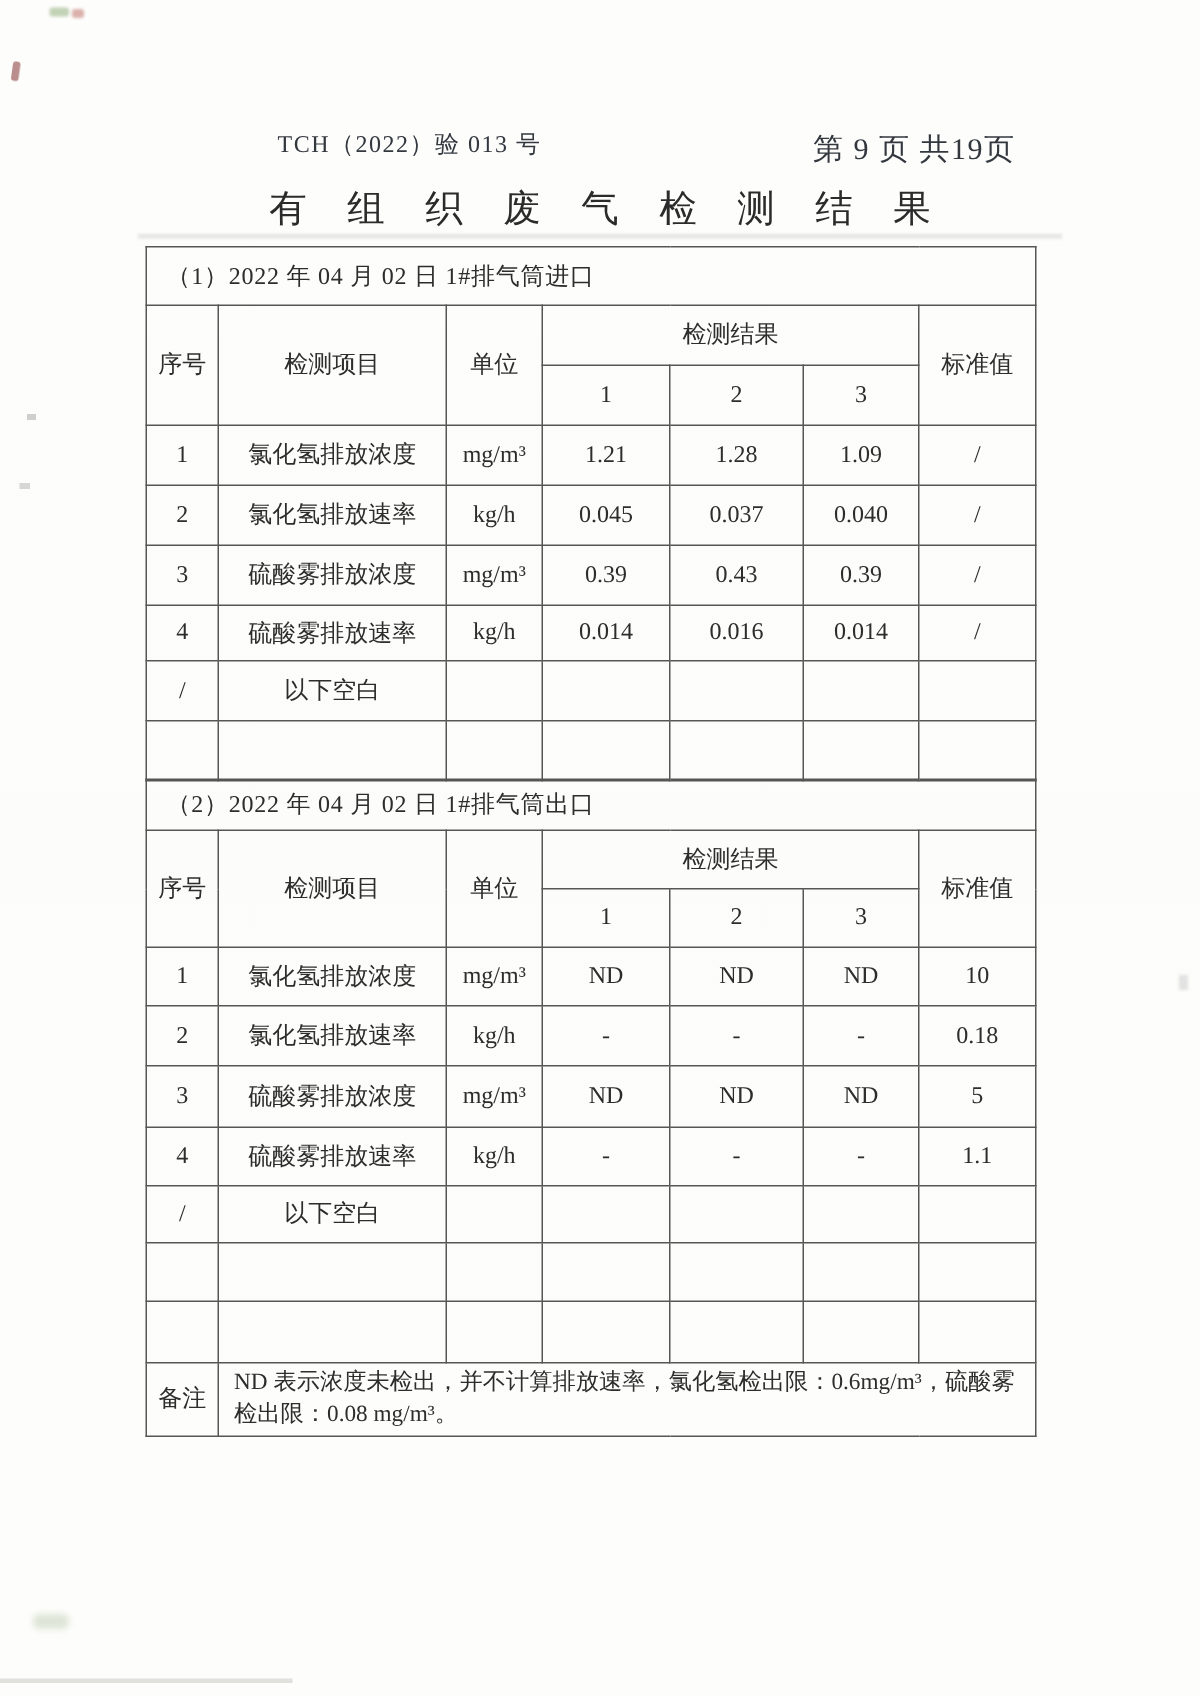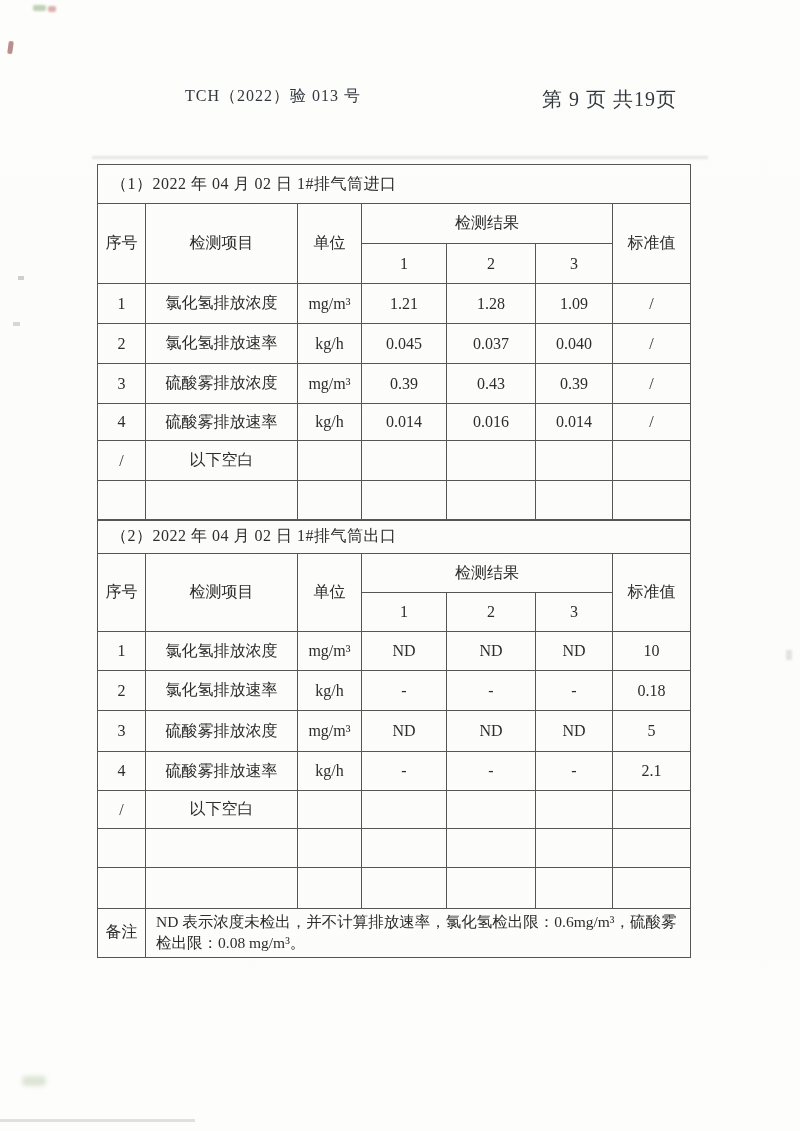--- a/index.html
+++ b/index.html
@@ -85,20 +85,23 @@
   <div class="artifact a-underline"></div>
   <div class="artifact a-dot1"></div>
   <div class="artifact a-dot2"></div>
   <div class="artifact a-smudge"></div>
   <div class="artifact a-bottomline"></div>
   <div class="artifact a-rightmark"></div>
 
   <div class="doc-number">TCH（2022）验 013 号</div>
   <div class="page-indicator">第 9 页 共19页</div>
 
+  <div class="doc-title">
+    <span>有组织废气检测结果</span>
+  </div>
 
   <table class="grid" style="top:164px">
     <colgroup>
       <col style="width:48px">
         <col style="width:152px">
         <col style="width:64px">
       <col style="width:85px">
         <col style="width:89px">
         <col style="width:77px">
         <col style="width:78px">
@@ -229,21 +232,21 @@
       <td>ND</td>
       <td>5</td>
     </tr>
     <tr style="height:39px">
       <td>4</td>
       <td>硫酸雾排放速率</td>
       <td>kg/h</td>
       <td>-</td>
       <td>-</td>
       <td>-</td>
-      <td>2.1</td>
+      <td>1.1</td>
     </tr>
     <tr style="height:38px">
       <td>/</td>
       <td>以下空白</td>
       <td></td>
       <td></td>
       <td></td>
       <td></td>
       <td></td>
     </tr>

